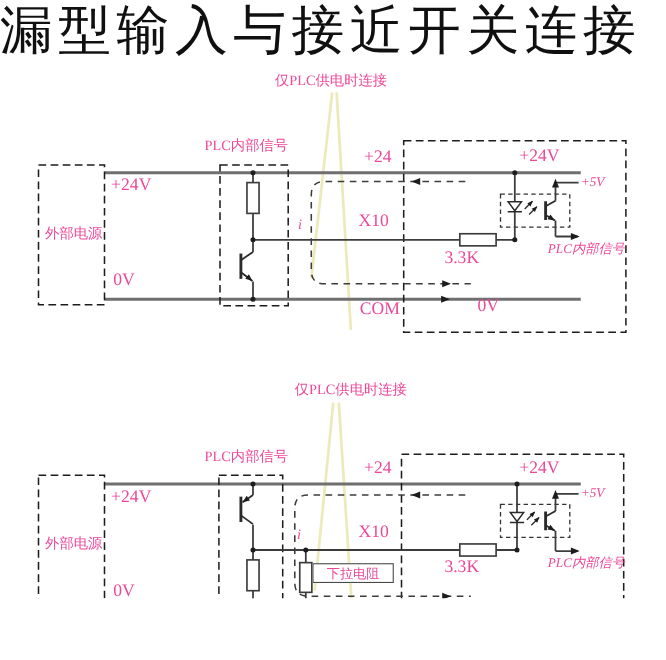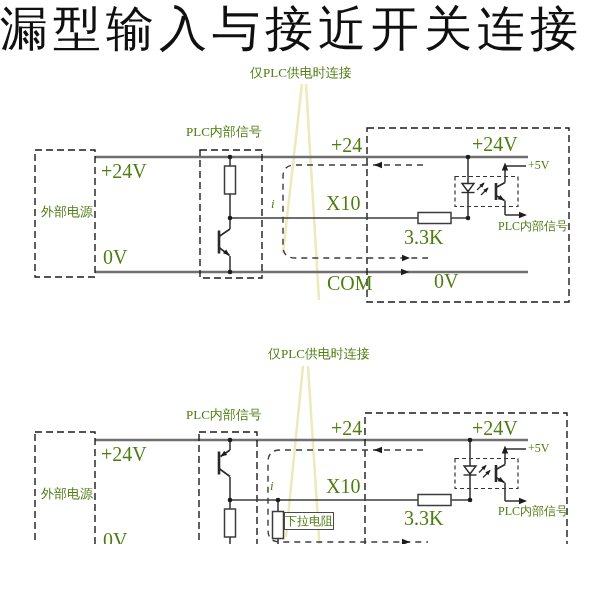--- a/index.html
+++ b/index.html
@@ -1,25 +1,25 @@
 <!DOCTYPE html>
 <html><head>
 <meta charset="utf-8">
 <style>
   html,body{margin:0;padding:0;background:#fff;}
   .canvas{position:relative;width:605px;height:544px;background:#fff;overflow:hidden;
           font-family:"Liberation Serif","DejaVu Serif",serif;color:#161616;}
   .title{position:absolute;left:0;top:3px;width:605px;font-size:48px;line-height:1.1;
          letter-spacing:5px;white-space:nowrap;color:#101010;}
-  .lbl{position:absolute;line-height:1;white-space:nowrap;color:#4d7c0f;}
-  .n{font-size:20px;}            
+  .lbl{position:absolute;line-height:1;white-space:nowrap;color:#ec4899;}
+  .n{font-size:16px;}            
   .c{font-size:13px;}            
-  .s{font-size:12px;}            
+  .s{font-size:12px;font-style:italic;}            
   .i{font-size:13px;font-style:italic;}
-  .boxed{border:1px solid #4a4a4a;background:#fff;padding:2px 0;font-size:12px;}
+  .boxed{border:1px solid #4a4a4a;background:#fff;padding:2px 12px;font-size:12px;}
   svg{position:absolute;left:0;top:0;}
 </style>
 </head>
 <body>
 
 <div class="canvas">
 
   <svg width="605" height="600" viewBox="0 0 605 600">
 
     <g stroke="#ece9b8" stroke-width="2.5" opacity="0.95">

